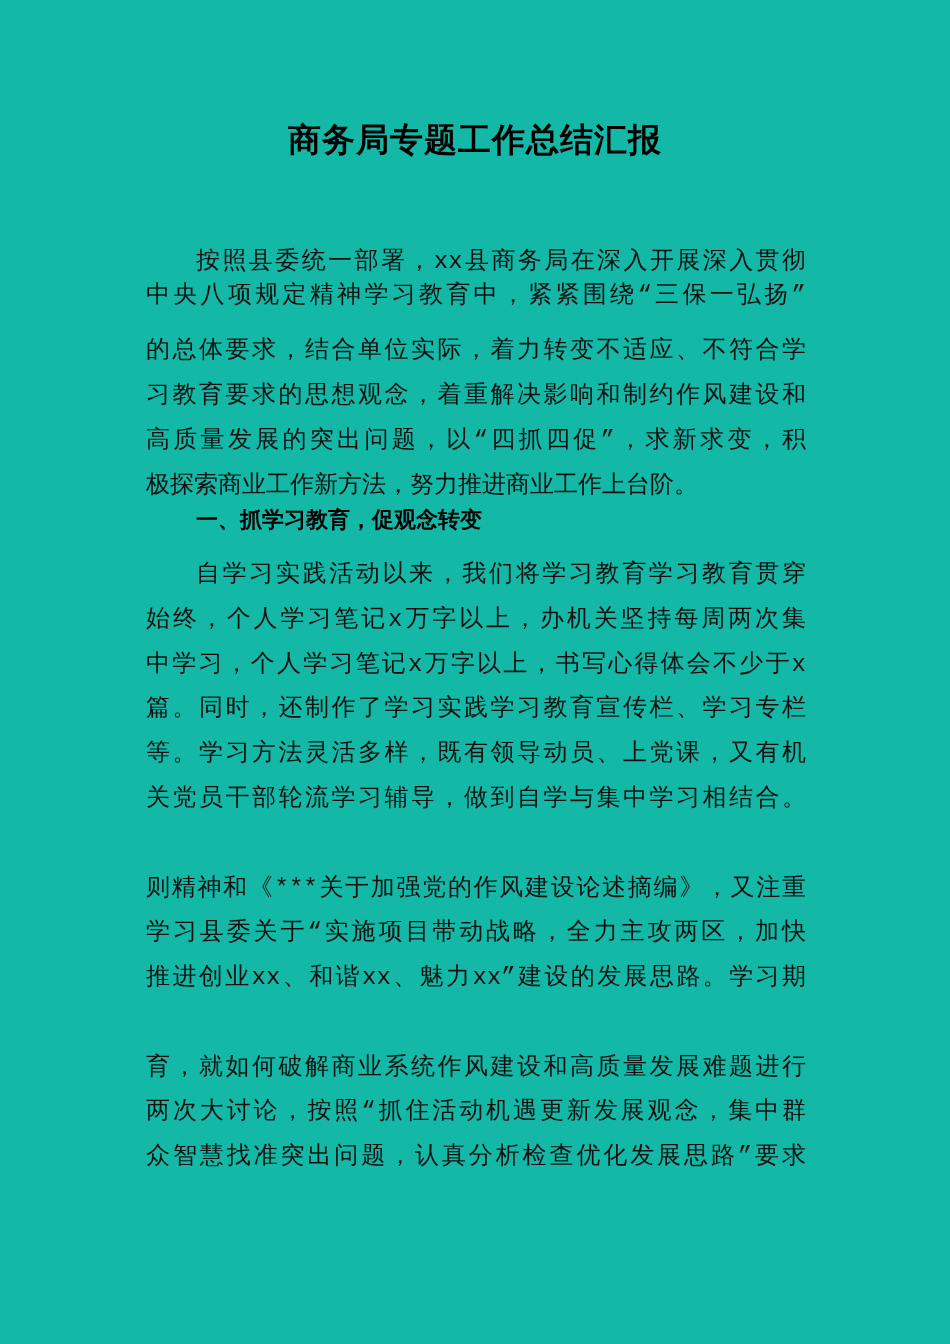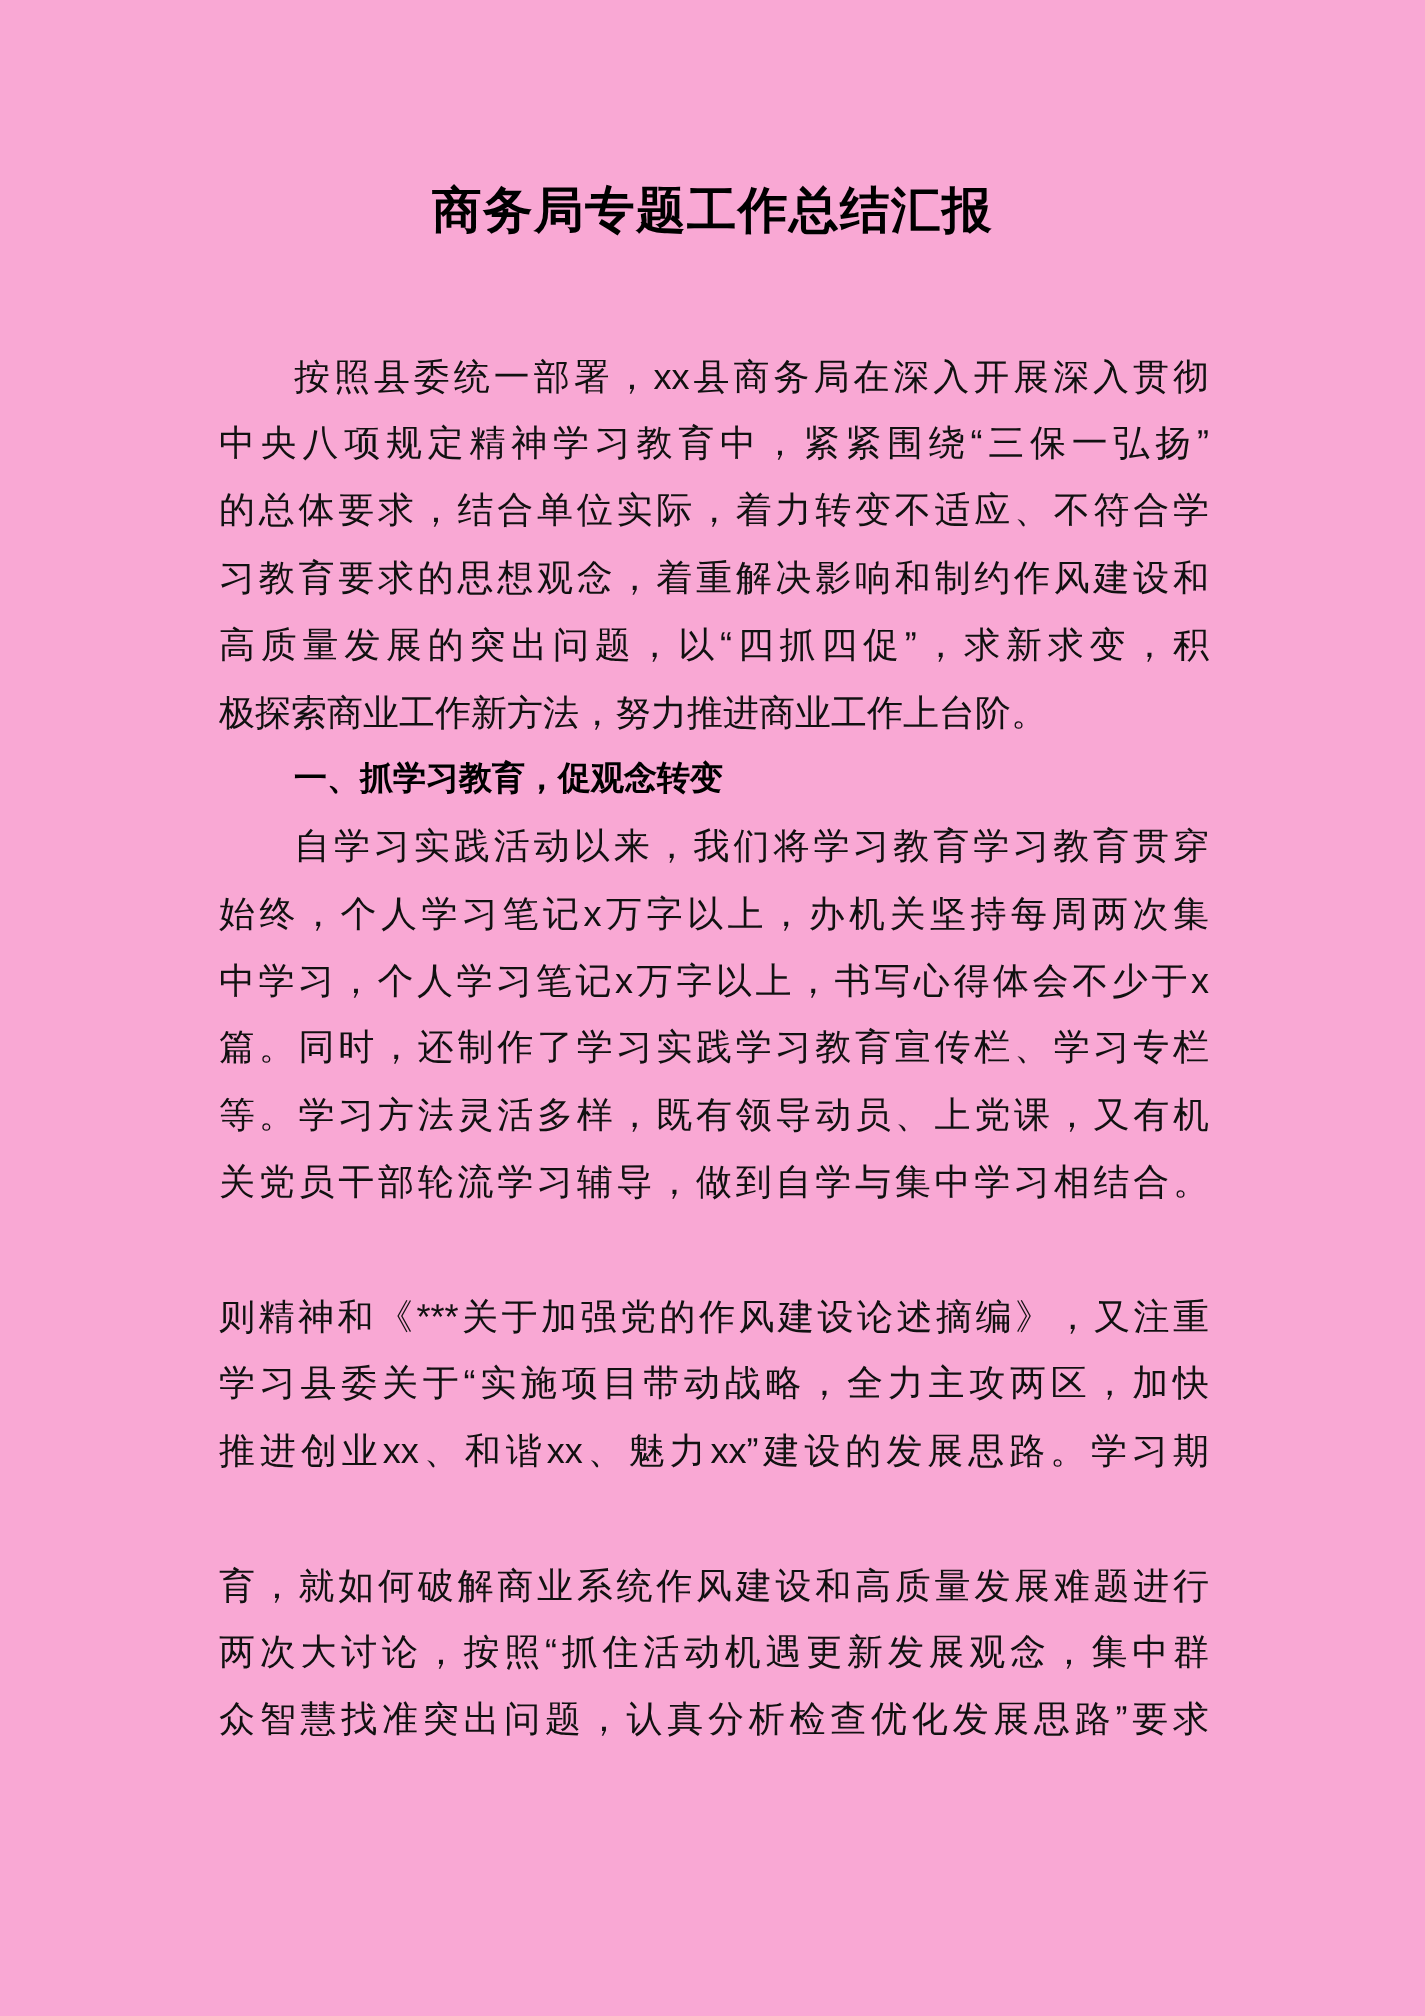--- a/index.html
+++ b/index.html
@@ -1,46 +1,46 @@
 <!DOCTYPE html>
 <html><head>
   <meta charset="utf-8">
   <style>
     html, body { margin: 0; padding: 0; background: #ffffff; }
     body { width: 950px; height: 1344px; position: relative; overflow: hidden; }
     .page {
-      position: absolute; left: 0; top: 0; width: 950px; height: 1344px; background: #f9a8d4;
+      position: absolute; left: 0; top: 0; width: 950px; height: 1344px; background: #14b8a6;
     }
     .title {
       position: absolute; left: 0; top: 116px; width: 950px; text-align: center;
       font-family: "DejaVu Sans", sans-serif; font-weight: bold; font-size: 33px;
       color: #000; letter-spacing: 1px; line-height: 48px;
     }
     .line {
       position: absolute; left: 146px; width: 660px; height: 44px;
-      font-family: Liberation Sans, sans-serif; font-size: 24px; color: #111;
+      font-family: Liberation Mono, monospace; font-size: 24px; color: #111;
       line-height: 44px; white-space: nowrap;
-      text-align: justify; text-align-last: justify;
+      text-align: justify; text-align-last: justify; margin-top: 10px;
     }
     .line.indent { left: 196px; width: 610px; }
     .line.last { text-align-last: left; }
     .heading {
       position: absolute; left: 196px; height: 44px;
       font-family: "DejaVu Sans", sans-serif; font-weight: bold; font-size: 22px;
       color: #000; line-height: 44px; white-space: nowrap;
     }
   </style>
 </head>
 <body>
 
 <div class="page">
   <div class="title">商务局专题工作总结汇报</div>
 
   <div class="line indent" style="top:230px">按照县委统一部署，xx县商务局在深入开展深入贯彻</div>
-  <div class="line" style="top:274px">中央八项规定精神学习教育中，紧紧围绕“三保一弘扬”</div>
+  <div class="line" style="top:264px">中央八项规定精神学习教育中，紧紧围绕“三保一弘扬”</div>
   <div class="line" style="top:319px">的总体要求，结合单位实际，着力转变不适应、不符合学</div>
   <div class="line" style="top:364px">习教育要求的思想观念，着重解决影响和制约作风建设和</div>
   <div class="line" style="top:409px">高质量发展的突出问题，以“四抓四促”，求新求变，积</div>
   <div class="line last" style="top:454px">极探索商业工作新方法，努力推进商业工作上台阶。</div>
 
   <div class="heading" style="top:498px">一、抓学习教育，促观念转变</div>
 
   <div class="line indent" style="top:543px">自学习实践活动以来，我们将学习教育学习教育贯穿</div>
   <div class="line" style="top:588px">始终，个人学习笔记x万字以上，办机关坚持每周两次集</div>
   <div class="line" style="top:633px">中学习，个人学习笔记x万字以上，书写心得体会不少于x</div>

